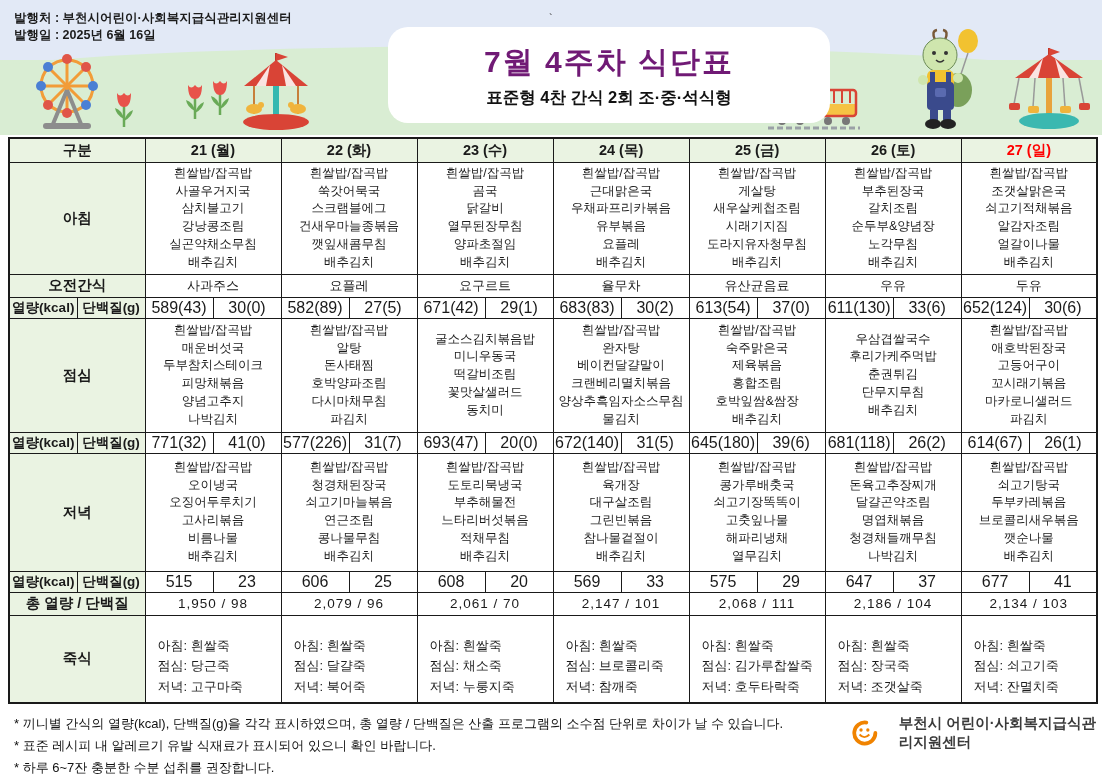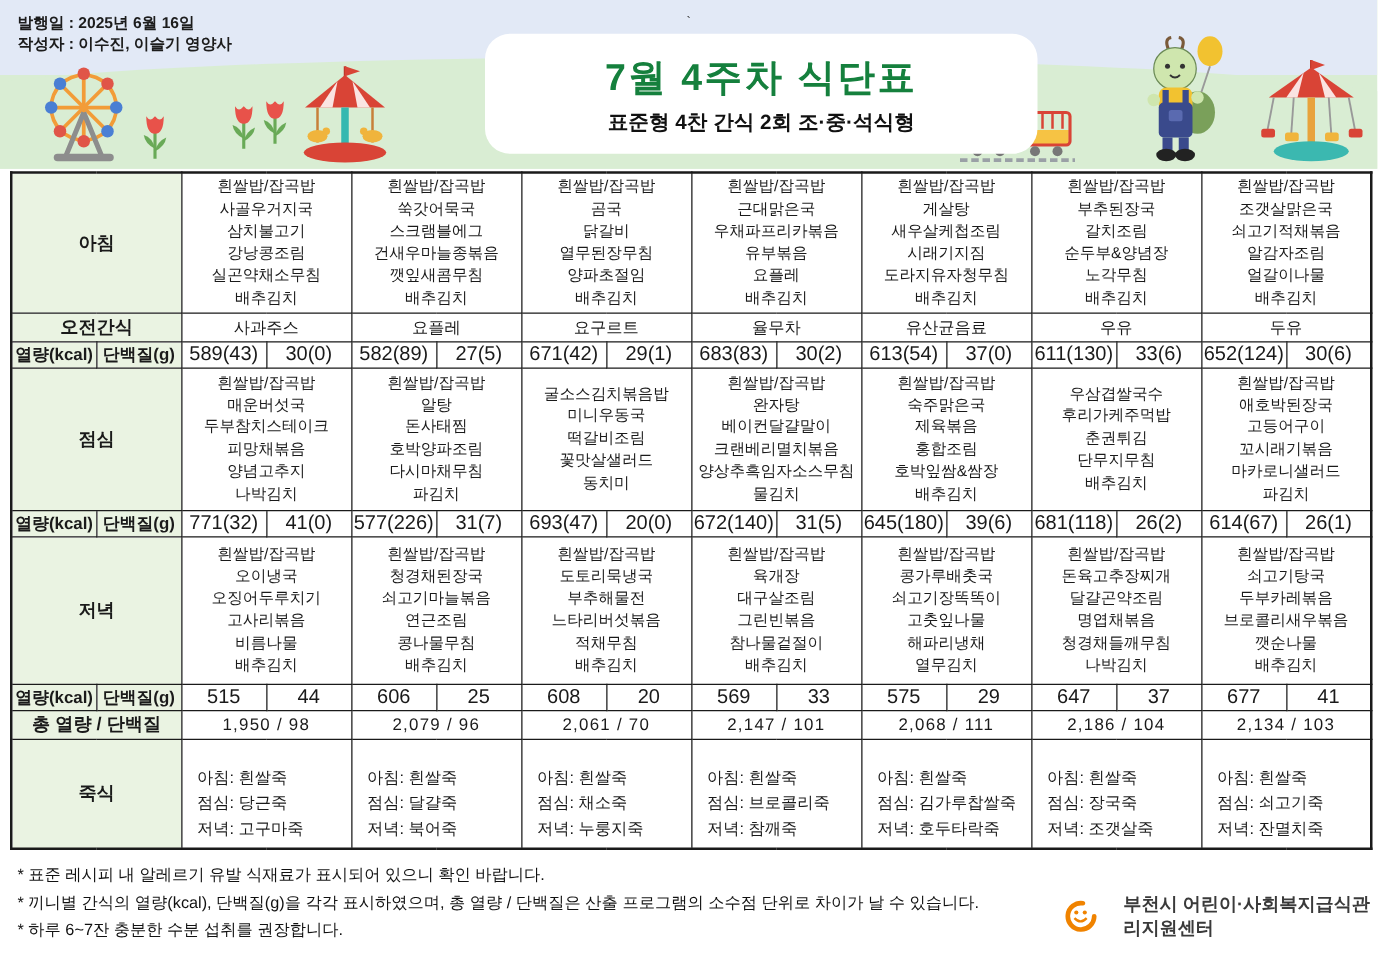--- a/index.html
+++ b/index.html
@@ -8,21 +8,21 @@
     background:#ffffff; font-family:"Liberation Sans","DejaVu Sans",sans-serif; color:#1a1a1a;
   }
   
   .hero { position:relative; width:1102px; height:135px; background:#d9edd3; overflow:hidden; }
   .sky { position:absolute; top:0; left:0; width:100%; height:60px; background:#e2e9f6; }
   .grass { position:absolute; top:46px; left:-3%; width:106%; height:100px;
            background:#d9edd3; border-radius:48% 52% 0 0 / 30px 40px 0 0; }
   .pubinfo { position:absolute; top:10px; left:14px; z-index:5; font-size:12.5px; font-weight:bold; line-height:17px; color:#1c1c1c; }
   .title-card { position:absolute; left:388px; top:27px; width:442px; height:96px; background:#ffffff;
                 border-radius:20px; z-index:4; display:flex; flex-direction:column; align-items:center; justify-content:center; }
-  .title-card .t { font-size:30px; font-weight:bold; letter-spacing:2px; color:#15803d; }
+  .title-card .t { font-size:30px; font-weight:bold; letter-spacing:2px; color:#701a75; }
   .title-card .s { font-size:16.5px; font-weight:bold; margin-top:4px; color:#111; }
   .stray { position:absolute; left:549px; top:12px; z-index:6; font-size:11px; color:#333; }
   .deco { position:absolute; z-index:3; }
   
   table.menu { border-collapse:collapse; table-layout:fixed; margin:2px 0 0 8px; width:1088px;
                border:2px solid #1a1a1a; }
   .menu th, .menu td { border:1px solid #1a1a1a; overflow:hidden; }
   .menu th.lbl { background:#eaf3e2; font-size:14.5px; font-weight:bold; text-align:center; }
   .menu th.sub { background:#eaf3e2; font-size:13.5px; font-weight:bold; text-align:center; }
   .menu th.day { background:#eaf3e2; font-size:14.5px; font-weight:bold; text-align:center; }
@@ -46,22 +46,22 @@
           font-size:14.5px; font-weight:bold; color:#3a3a3a; }
 </style>
 </head>
 <body>
 
 <div class="hero">
   <div class="sky"></div>
   <div class="grass"></div>
 
   <div class="pubinfo">
+    <div>발행처 : 부천시어린이·사회복지급식관리지원센터</div>
     <div>발행일 : 2025년 6월 16일</div>
-    <div>작성자 : 이수진, 이슬기 영양사</div>
   </div>
 
   <span class="stray">`</span>
 
   <div class="title-card">
     <div class="t">7월 4주차 식단표</div>
     <div class="s">표준형 4찬 간식 2회 조·중·석식형</div>
   </div>
 
   <svg class="deco" style="left:25px; top:50px;" width="85" height="82" viewBox="0 0 85 82">
@@ -203,20 +203,30 @@
       <col style="width:68px">
     <col style="width:68px">
       <col style="width:68px">
       <col style="width:68px">
       <col style="width:68px">
     <col style="width:68px">
       <col style="width:68px">
   </colgroup>
 
   <tbody>
+      <tr class="r-head">
+    <th class="lbl" colspan="2">구분</th>
+    <th class="day" colspan="2">21 (월)</th>
+    <th class="day" colspan="2">22 (화)</th>
+    <th class="day" colspan="2">23 (수)</th>
+    <th class="day" colspan="2">24 (목)</th>
+    <th class="day" colspan="2">25 (금)</th>
+    <th class="day" colspan="2">26 (토)</th>
+    <th class="day sun" colspan="2">27 (일)</th>
+  </tr>
 
   <tr class="r-bfast">
     <th class="lbl" colspan="2">아침</th>
     <td class="meal" colspan="2">흰쌀밥/잡곡밥
 사골우거지국
 삼치불고기
 강낭콩조림
 실곤약채소무침
 배추김치</td>
     <td class="meal" colspan="2">흰쌀밥/잡곡밥
@@ -394,21 +404,21 @@
 두부카레볶음
 브로콜리새우볶음
 깻순나물
 배추김치</td>
   </tr>
 
   <tr class="r-kcal">
     <th class="sub">열량(kcal)</th>
     <th class="sub">단백질(g)</th>
     <td class="num">515</td>
-    <td class="num">44</td>
+    <td class="num">23</td>
     <td class="num">606</td>
     <td class="num">25</td>
     <td class="num">608</td>
     <td class="num">20</td>
     <td class="num">569</td>
     <td class="num">33</td>
     <td class="num">575</td>
     <td class="num">29</td>
     <td class="num">647</td>
     <td class="num">37</td>
@@ -448,22 +458,22 @@
 점심: 장국죽
 저녁: 조갯살죽</td>
     <td class="porridge" colspan="2">아침: 흰쌀죽
 점심: 쇠고기죽
 저녁: 잔멸치죽</td>
   </tr>
 </tbody>
   </table>
 
 <div class="notes">
+  <div>* 끼니별 간식의 열량(kcal), 단백질(g)을 각각 표시하였으며, 총 열량 / 단백질은 산출 프로그램의 소수점 단위로 차이가 날 수 있습니다.</div>
   <div>* 표준 레시피 내 알레르기 유발 식재료가 표시되어 있으니 확인 바랍니다.</div>
-  <div>* 끼니별 간식의 열량(kcal), 단백질(g)을 각각 표시하였으며, 총 열량 / 단백질은 산출 프로그램의 소수점 단위로 차이가 날 수 있습니다.</div>
   <div>* 하루 6~7잔 충분한 수분 섭취를 권장합니다.</div>
 </div>
 
 <div class="logo">
   <svg width="34" height="34" viewBox="0 0 34 34">
     <path d="M31 17 A14 14 0 1 1 19 3.2" fill="none" stroke="#f08300" stroke-width="5" stroke-linecap="round"></path>
     <circle cx="12" cy="13" r="2.2" fill="#f08300"></circle>
       <circle cx="21" cy="13" r="2.2" fill="#f08300"></circle>
     <path d="M10 19 Q16.5 26 23 19" stroke="#f08300" stroke-width="2.5" fill="none"></path>
   </svg>

